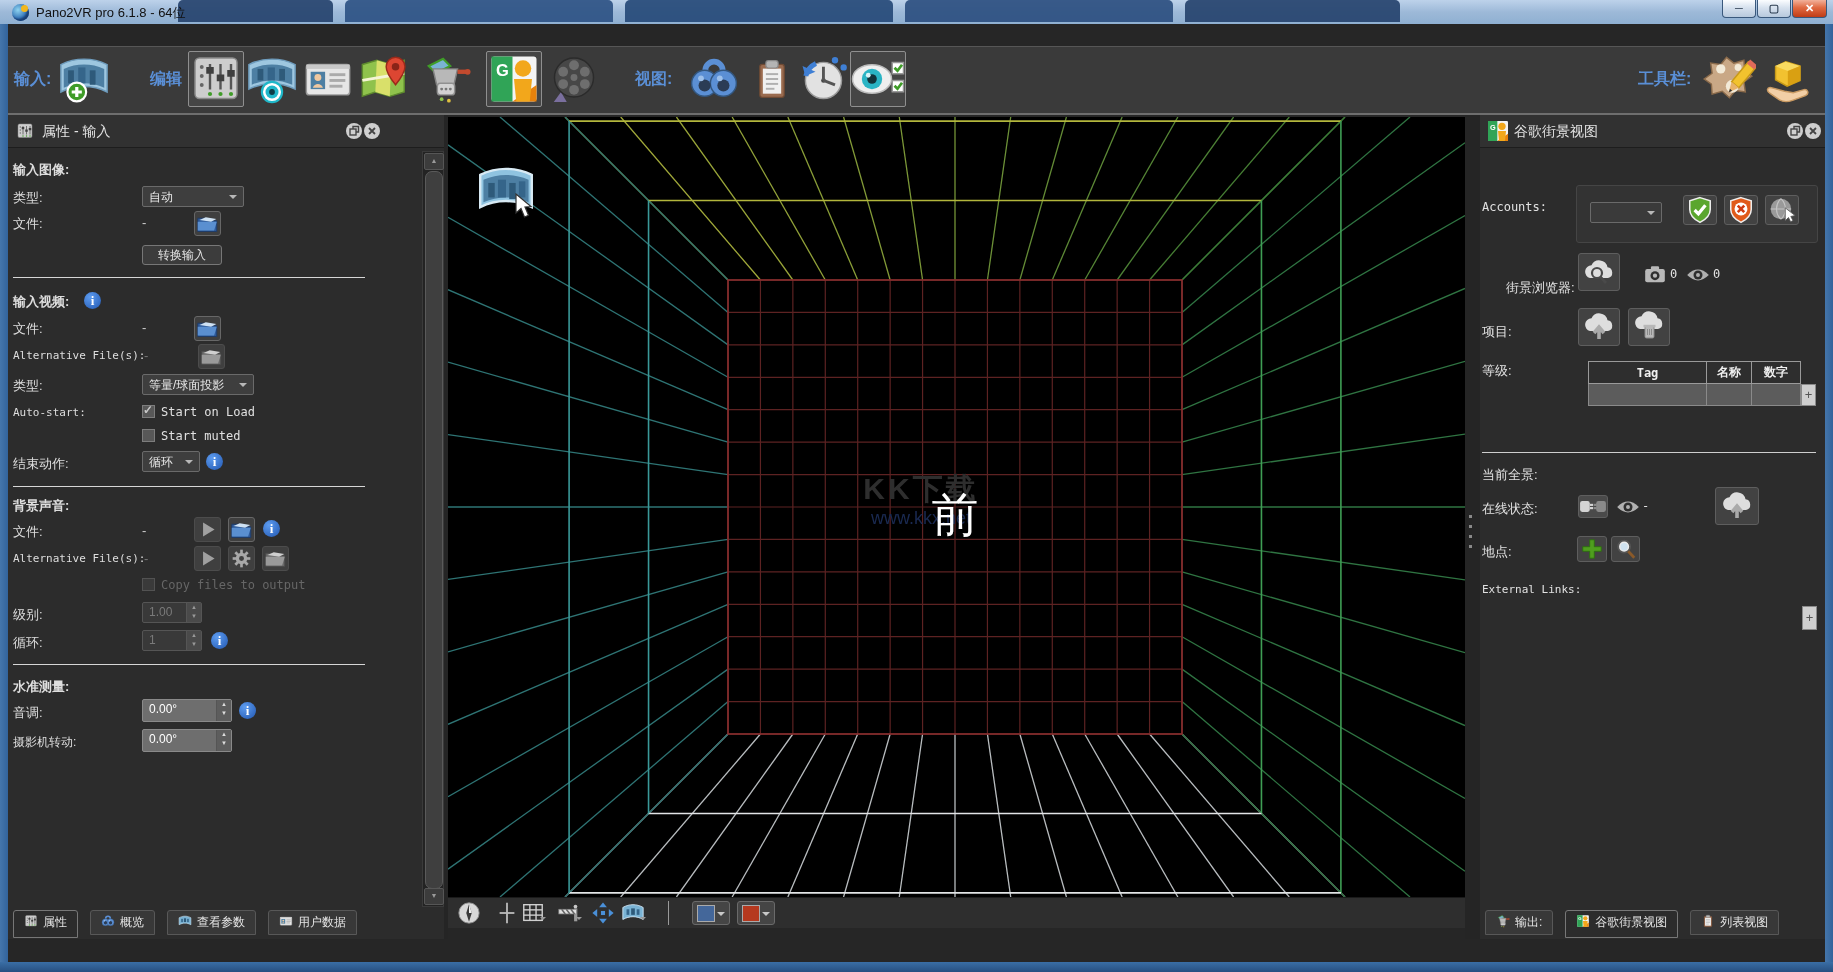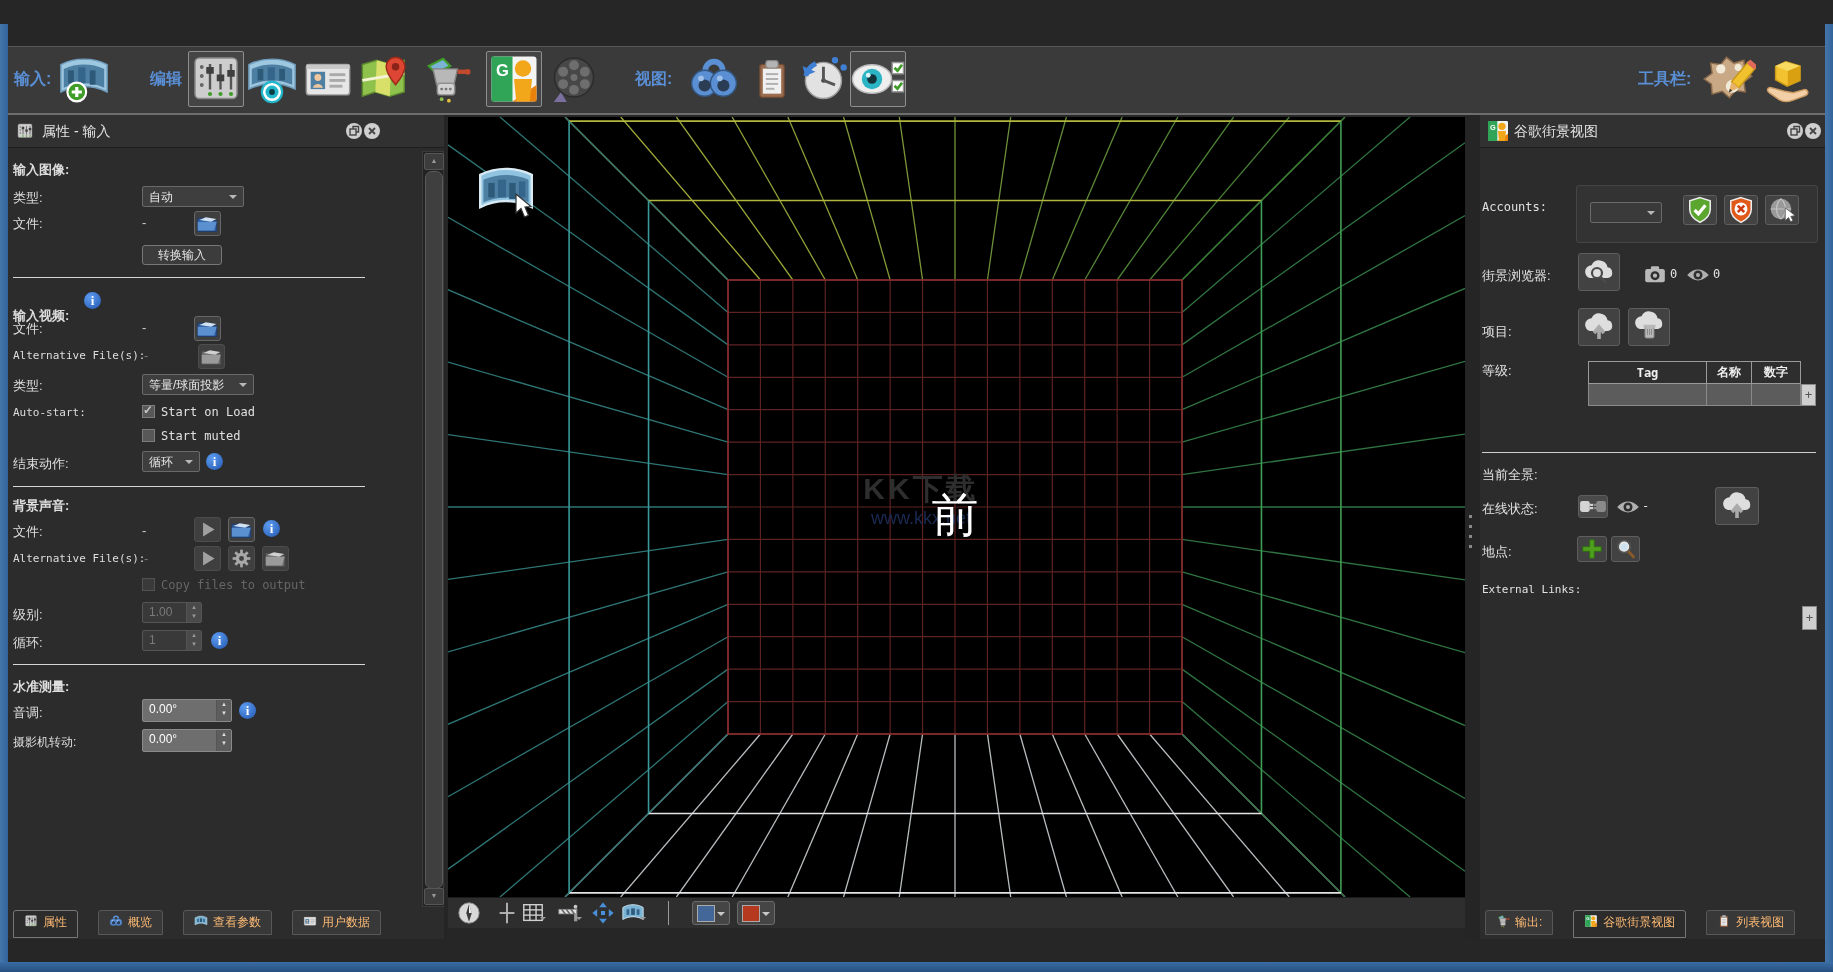--- a/index.html
+++ b/index.html
@@ -68,22 +68,22 @@
     background:radial-gradient(circle at 35% 30%,#5d9cf0,#2257b0);}
   .info:after{content:"i";position:absolute;left:0;right:0;top:0;text-align:center;
     color:#fff;font-family:"Liberation Serif",serif;font-weight:bold;font-size:13px;line-height:17px;}
   
   .vscroll{position:absolute;width:22px;background:#232323;border:1px solid #3a3a3a;box-sizing:border-box;}
   .vscroll .btn{position:absolute;left:1px;width:18px;height:15px;background:#3c3c3c;border:1px solid #565656;
     color:#999;font-size:7px;text-align:center;line-height:14px;border-radius:2px;}
   .vscroll .thumb{position:absolute;left:2px;width:16px;background:#3f3f3f;border:1px solid #5a5a5a;border-radius:7px;}
   
   .tabbar{position:absolute;left:5px;top:795px;height:26px;white-space:nowrap;}
-  .tab{display:inline-block;height:23px;line-height:22px;padding:0 10px;margin-right:20px;background:#383838;
-    border:1px solid #585858;border-radius:3px 3px 0 0;color:#fdba74;font-size:12px;vertical-align:top;}
+  .tab{display:inline-block;height:23px;line-height:22px;padding:0 10px;margin-right:12px;background:#383838;
+    border:1px solid #585858;border-radius:3px 3px 0 0;color:#e5e5e5;font-size:12px;vertical-align:top;}
   .tab.active{background:#2c2c2c;height:26px;border-color:#777;}
   .tab svg{width:14px;height:14px;vertical-align:-2px;margin-right:5px;}
   
   .vpcol{position:absolute;top:0;height:824px;background:#262626;}
   .canvas{position:absolute;left:0;top:2px;width:1017px;height:780px;background:#000;overflow:hidden;}
   .vp-strip{position:absolute;left:0;top:782px;width:1017px;height:30px;background:#2e2e2e;border-top:1px solid #1a1a1a;}
   .vpbtn{position:absolute;top:3px;width:26px;height:24px;display:flex;align-items:center;justify-content:center;}
   .vpbtn svg{width:22px;height:22px;}
   .vpbtn.dd:after{content:"";position:absolute;right:0;bottom:2px;border:3px solid transparent;border-top-color:#9a9a9a;}
   .swatch{position:absolute;top:3px;width:38px;height:24px;background:#454545;border:1px solid #6a6a6a;border-radius:3px;box-sizing:border-box;}
@@ -113,20 +113,34 @@
   .statusbar{position:absolute;left:0;top:913px;width:1817px;height:25px;background:#2b2b2b;}
   .status-text{position:absolute;right:32px;top:5px;color:#cfcfcf;font-size:13px;}
   .grip{position:absolute;right:6px;bottom:4px;width:14px;height:14px;
     background:radial-gradient(circle,#8a8a8a 1px,transparent 1.6px);background-size:5px 5px;}
 </style>
 </head>
 <body>
 
 <div class="screen">
 
+  <div class="titlebar">
+    <div class="bgtab" style="left:178px;width:155px;background:#26436e;"></div>
+    <div class="bgtab" style="left:345px;width:268px;background:#2e5384;"></div>
+    <div class="bgtab" style="left:625px;width:268px;background:#264a78;"></div>
+    <div class="bgtab" style="left:905px;width:268px;background:#2c4f80;"></div>
+    <div class="bgtab" style="left:1185px;width:215px;background:#26436e;"></div>
+    <div class="app-ico">
+        <i></i>
+      </div>
+    <div class="title-text">Pano2VR pro 6.1.8 - 64位</div>
+    <div class="winbtn" style="left:1722px;width:34px;">─</div>
+    <div class="winbtn" style="left:1757px;width:34px;">▢</div>
+    <div class="winbtn close" style="left:1792px;width:35px;">✕</div>
+  </div>
   <div class="frame-side" style="left:0;"></div>
   <div class="frame-side" style="left:1825px;"></div>
   <div class="frame-bottom"></div>
 
   <div class="content">
 
 
     <div class="toolbar">
       <div class="tlabel" style="left:6px;">输入:</div>
       <div class="tbtn" style="left:50px;">
@@ -341,21 +355,21 @@
                 <path d="M2 7 h8 l2.5 3 h11 v12 h-21.5 Z" fill="#2e5a9a" stroke="#1e3a66"></path>
                 <path d="M2 11 h21.5 l-3 10 h-18.5 Z" fill="#5a8fd0"></path>
                 <path d="M4 9 l7-3 12 2 -6 3 Z" fill="#cfe2f4"></path>
               </svg></span>
           </div>
 
         <div class="pushbtn" style="left:134px;top:130px;width:80px;">转换输入</div>
 
         <div class="sep" style="top:162px;"></div>
 
-        <div class="lp b" style="top:192px;">输入视频:</div>
+        <div class="lp b" style="top:178px;">输入视频:</div>
         <div class="info" style="left:76px;top:177px;"></div>
 
         <div class="lp" style="top:205px;">文件:</div>
         <div class="dash" style="left:134px;top:205px;">-</div>
         <div class="sqbtn" style="left:186px;top:201px;">
             <span style="display: inline-block; width: 100%; height: 100%;"><svg viewBox="0 0 26 26" style="width: 100%; height: 100%;">
                 <path d="M2 7 h8 l2.5 3 h11 v12 h-21.5 Z" fill="#2e5a9a" stroke="#1e3a66"></path>
                 <path d="M2 11 h21.5 l-3 10 h-18.5 Z" fill="#5a8fd0"></path>
                 <path d="M4 9 l7-3 12 2 -6 3 Z" fill="#cfe2f4"></path>
               </svg></span>
@@ -726,21 +740,21 @@
               </svg></span>
           </div>
         <div class="rbtn" style="left:285px;top:80px;width:34px;height:30px;">
             <span style="display: inline-block; width: 100%; height: 100%;"><svg viewBox="0 0 26 26" style="width: 100%; height: 100%;">
                 <circle cx="12" cy="12" r="9.5" fill="#9a9a9a"></circle>
                 <path d="M2.5 12 h19 M12 2.5 a13 13 0 0 1 0 19 M12 2.5 a13 13 0 0 0 0 19" stroke="#c4c4c4" fill="none"></path>
                 <path d="M16 11 v12 l3-3 2 4 2.2-1.2 -2-3.8 4-0.8 Z" fill="#fff" stroke="#555" stroke-width="0.8"></path>
               </svg></span>
           </div>
 
-        <div class="rp cn" style="top:152px;">街景浏览器:</div>
+        <div class="rp cn" style="top:164px;margin-left:24px;">街景浏览器:</div>
         <div class="rbtn" style="left:98px;top:138px;width:42px;height:38px;">
             <span style="display: inline-block; width: 100%; height: 100%;"><svg viewBox="0 0 36 36" style="width: 100%; height: 100%;">
                 <path d="M9 24 a6.5 6.5 0 0 1 1.5-12.8 a8.5 8.5 0 0 1 16 2 a5.5 5.5 0 0 1 0.5 10.8 Z" fill="#dedede"></path>
                 <circle cx="16" cy="19" r="5" fill="none" stroke="#4a4a4a" stroke-width="2.2"></circle>
                 <line x1="19.5" y1="23" x2="25" y2="29" stroke="#4a4a4a" stroke-width="2.6"></line>
               </svg></span>
           </div>
         <span style="position: absolute; left: 163px; top: 150px; width: 24px; height: 18px; display: inline-block;"><svg viewBox="0 0 26 22" style="width: 100%; height: 100%;">
               <rect x="1" y="5" width="24" height="16" rx="2.5" fill="#b8b8b8"></rect>
               <rect x="8" y="1.5" width="10" height="5" rx="1.5" fill="#b8b8b8"></rect>

